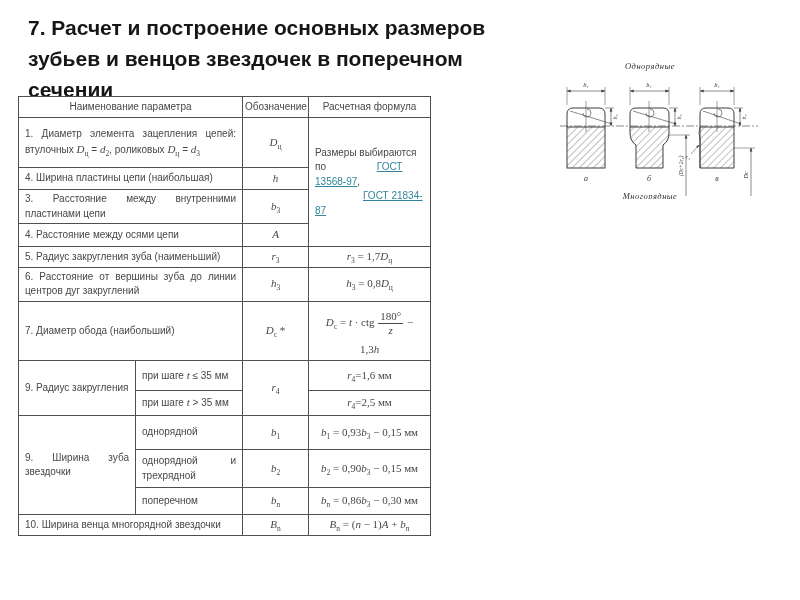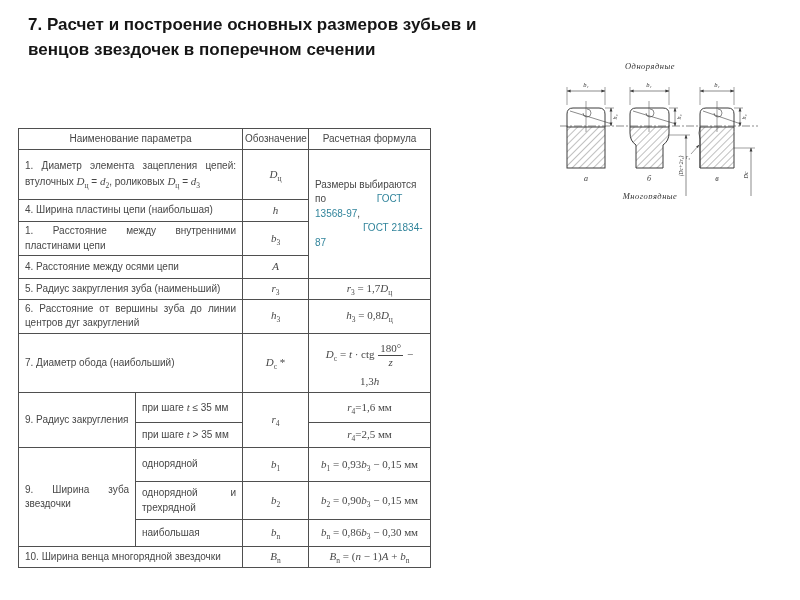--- a/index.html
+++ b/index.html
@@ -3,46 +3,46 @@
 <meta charset="utf-8">
 <style>
   html,body{margin:0;padding:0;}
   body{
     width:800px;height:600px;position:relative;background:#ffffff;
     font-family:"Liberation Sans",sans-serif;overflow:hidden;
   }
   
   .slide-title{
     position:absolute;left:28px;top:13px;width:495px;
-    font-size:17px;font-weight:700;color:#161616;line-height:1.47;
+    font-size:21px;font-weight:700;color:#161616;line-height:1.47;
   }
   
   table.tbl{
-    position:absolute;left:18px;top:128px;width:412px;
+    position:absolute;left:18px;top:96px;width:412px;
     border-collapse:collapse;table-layout:fixed;
     font-family:"Liberation Sans",sans-serif;font-size:10px;color:#474747;
   }
   .tbl td,.tbl th{
     border:1px solid #4f4f4f;padding:2px 6px;vertical-align:middle;
     font-weight:normal;background:#fff;line-height:1.45;
   }
   .tbl th{text-align:center;padding:2px 2px;}
   .name{text-align:left;}
   .just{text-align:justify;}
   .vtop{vertical-align:top;padding-top:5px;}
   .sym,.frm{
     text-align:center;font-family:"Liberation Serif",serif;font-size:11px;
   }
   .tbl i{font-family:"Liberation Serif",serif;font-size:11px;}
   .tbl sub{font-size:7.5px;line-height:0;font-family:"Liberation Serif",serif;}
   .gost{
     text-align:left;vertical-align:top;padding-top:6px;line-height:1.7;
     font-size:10px;
   }
-  a.glink{color:#31849b;cursor:pointer;padding-left:48px;}
+  a.glink{color:#31849b;text-decoration:underline;cursor:pointer;padding-left:48px;}
   .fr{display:inline-block;text-align:center;vertical-align:middle;margin:6px 1px;}
   .fr .tp{display:block;border-bottom:1px solid #474747;padding:0 2px;line-height:1.15;}
   .fr .bt{display:block;line-height:1.15;}
   
   .drawing{
     position:absolute;left:552px;top:53px;width:212px;height:146px;
     overflow:hidden;
   }
   .drawing svg{display:block;}
   .dtxt{font-family:"Liberation Serif",serif;font-style:italic;fill:#333;}
@@ -70,21 +70,21 @@
     <td class="sym"><i>D</i><sub>ц</sub></td>
     <td class="gost" rowspan="4">
       <span>Размеры выбираются по </span><a class="glink">ГОСТ 13568-97</a><span>, </span><a class="glink">ГОСТ 21834-87</a>
     </td>
   </tr>
   <tr style="height:22px">
     <td colspan="2" class="name">4. Ширина пластины цепи (наибольшая)</td>
     <td class="sym"><i>h</i></td>
   </tr>
   <tr style="height:33px">
-    <td colspan="2" class="name just">1. Расстояние между внутренними пластинами цепи</td>
+    <td colspan="2" class="name just">3. Расстояние между внутренними пластинами цепи</td>
     <td class="sym"><i>b</i><sub>3</sub></td>
   </tr>
   <tr style="height:23px">
     <td colspan="2" class="name">4. Расстояние между осями цепи</td>
     <td class="sym"><i>A</i></td>
   </tr>
   <tr style="height:16px">
     <td colspan="2" class="name">5. Радиус закругления зуба (наименьший)</td>
     <td class="sym"><i>r</i><sub>3</sub></td>
     <td class="frm"><i>r</i><sub>3</sub> = 1,7<i>D</i><sub>ц</sub></td>
@@ -114,21 +114,21 @@
     <td class="name">однорядной</td>
     <td class="sym"><i>b</i><sub>1</sub></td>
     <td class="frm"><i>b</i><sub>1</sub> = 0,93<i>b</i><sub>3</sub> − 0,15 мм</td>
   </tr>
   <tr style="height:38px">
     <td class="name just">однорядной и трехрядной</td>
     <td class="sym"><i>b</i><sub>2</sub></td>
     <td class="frm"><i>b</i><sub>2</sub> = 0,90<i>b</i><sub>3</sub> − 0,15 мм</td>
   </tr>
   <tr style="height:27px">
-    <td class="name">наибольшая</td>
+    <td class="name">поперечном</td>
     <td class="sym"><i>b</i><sub>n</sub></td>
     <td class="frm"><i>b</i><sub>n</sub> = 0,86<i>b</i><sub>3</sub> − 0,30 мм</td>
   </tr>
   <tr style="height:21px">
     <td colspan="2" class="name">10. Ширина венца многорядной звездочки</td>
     <td class="sym"><i>B</i><sub>n</sub></td>
     <td class="frm"><i>B</i><sub>n</sub> = (<i>n</i> − 1)<i>A</i> + <i>b</i><sub>n</sub></td>
   </tr>
 </tbody>
   </table>

